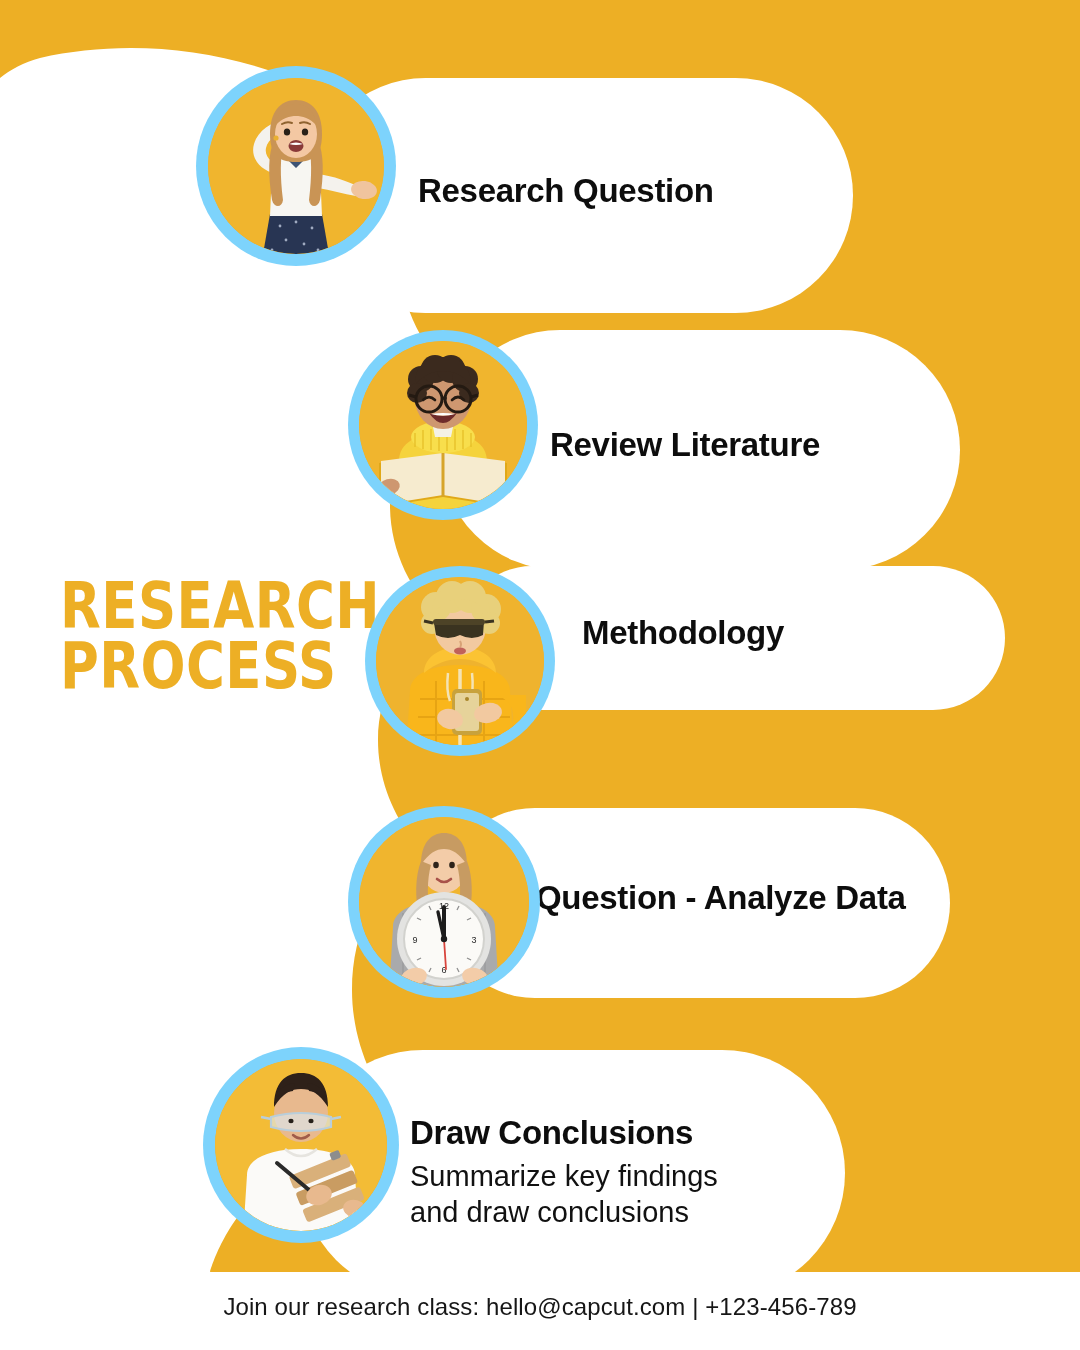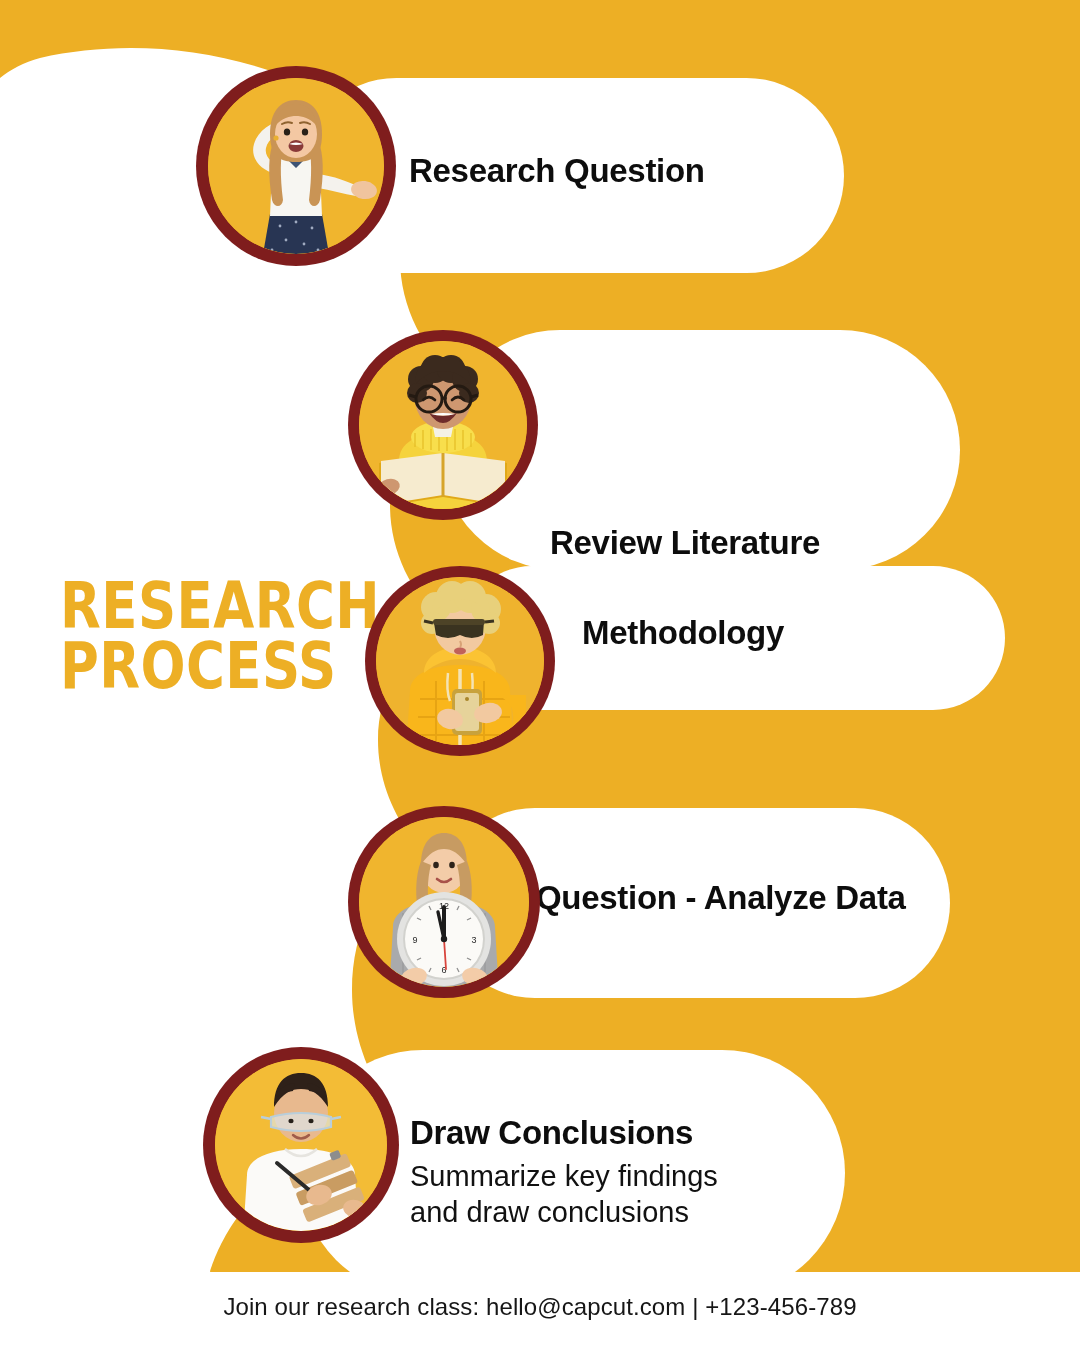--- a/index.html
+++ b/index.html
@@ -65,21 +65,21 @@
     color:#111111;
     line-height:1.22;
     margin:0;
     white-space:pre-line;
   }
 
   
   .photo-ring{
     position:absolute;
     border-radius:50%;
-    background:#7f1d1d;
+    background:#7dd3fc;
     display:flex;align-items:center;justify-content:center;
     z-index:5;
   }
   .photo{
     position:relative;
     border-radius:50%;
     overflow:hidden;
     background:radial-gradient(circle at 50% 38%, #F6C245 0%, #EFB02A 62%, #E7A41C 100%);
   }
   .photo svg{display:block;width:100%;height:100%;}
@@ -123,21 +123,21 @@
       C 400 208 424 165 460 137
       C 400 118 344 100 296 80
       C 210 46 120 40 40 58
       C 24 62 10 70 0 78 Z"></path>
   </svg>
 
   <div class="title">RESEARCH
 PROCESS</div>
 
   <div class="step">
-    <div class="card" style="left:299px;top:78px;width:545px;height:195px;">
+    <div class="card" style="left:308px;top:78px;width:545px;height:235px;">
       <div class="card-inner" style="padding-left:110px;padding-right:26px;">
         <div class="step-title">Research Question</div>
       </div>
     </div>
     <div class="photo-ring" style="left:196px;top:66px;width:200px;height:200px;">
       <div class="photo" style="width:176px;height:176px;">
         <svg viewBox="0 0 176 176" aria-hidden="true">
           <defs>
               <clipPath id="c1">
                 <circle cx="88" cy="88" r="88"></circle>
@@ -187,21 +187,21 @@
             <path d="M81 66 q7 -3 14 0 q-7 2 -14 0 Z" fill="#ffffff"></path>
 
             <circle cx="68" cy="60" r="2.6" fill="#E9B031"></circle>
           </g>
         </svg>
       </div>
     </div>
   </div>
 
   <div class="step">
-    <div class="card" style="left:440px;top:330px;width:520px;height:240px;justify-content:flex-end;">
+    <div class="card" style="left:440px;top:330px;width:520px;height:240px;">
       <div class="card-inner" style="padding-left:110px;padding-right:26px;">
         <div class="step-title">Review Literature</div>
       </div>
     </div>
     <div class="photo-ring" style="left:348px;top:330px;width:190px;height:190px;">
       <div class="photo" style="width:168px;height:168px;">
         <svg viewBox="0 0 168 168" aria-hidden="true">
           <defs>
               <clipPath id="c2">
                 <circle cx="84" cy="84" r="84"></circle>

